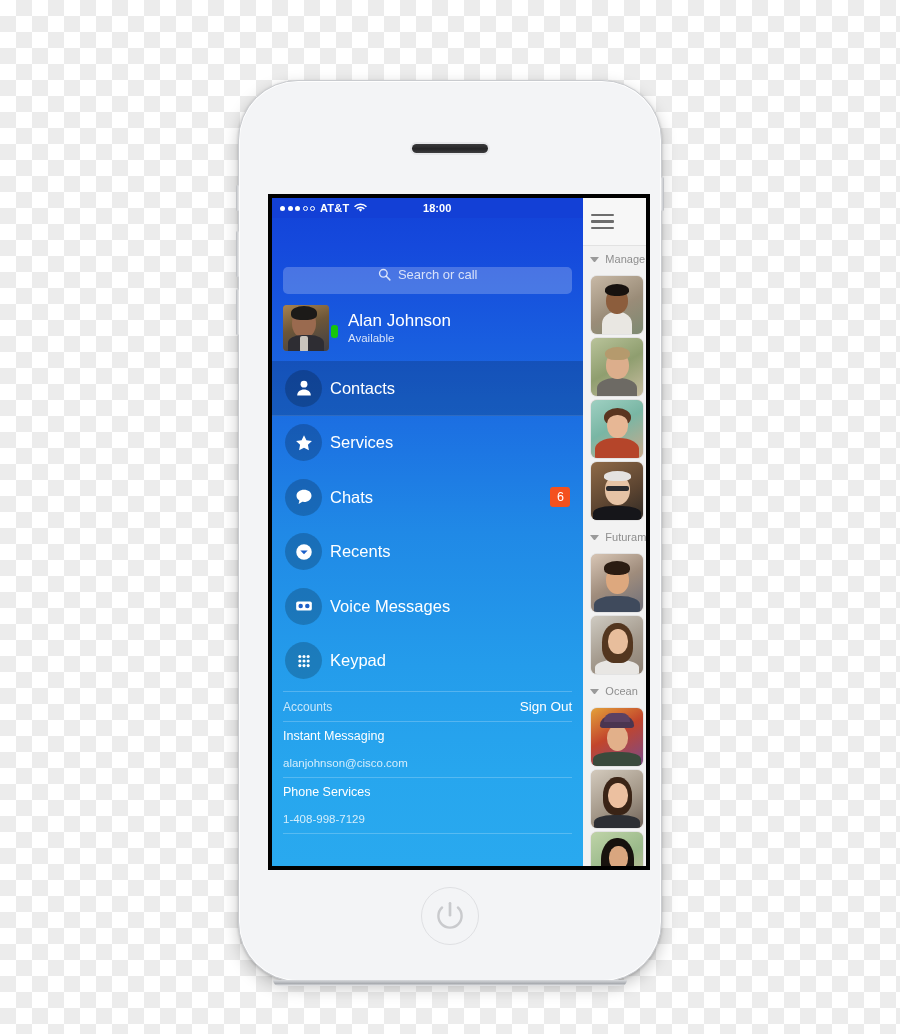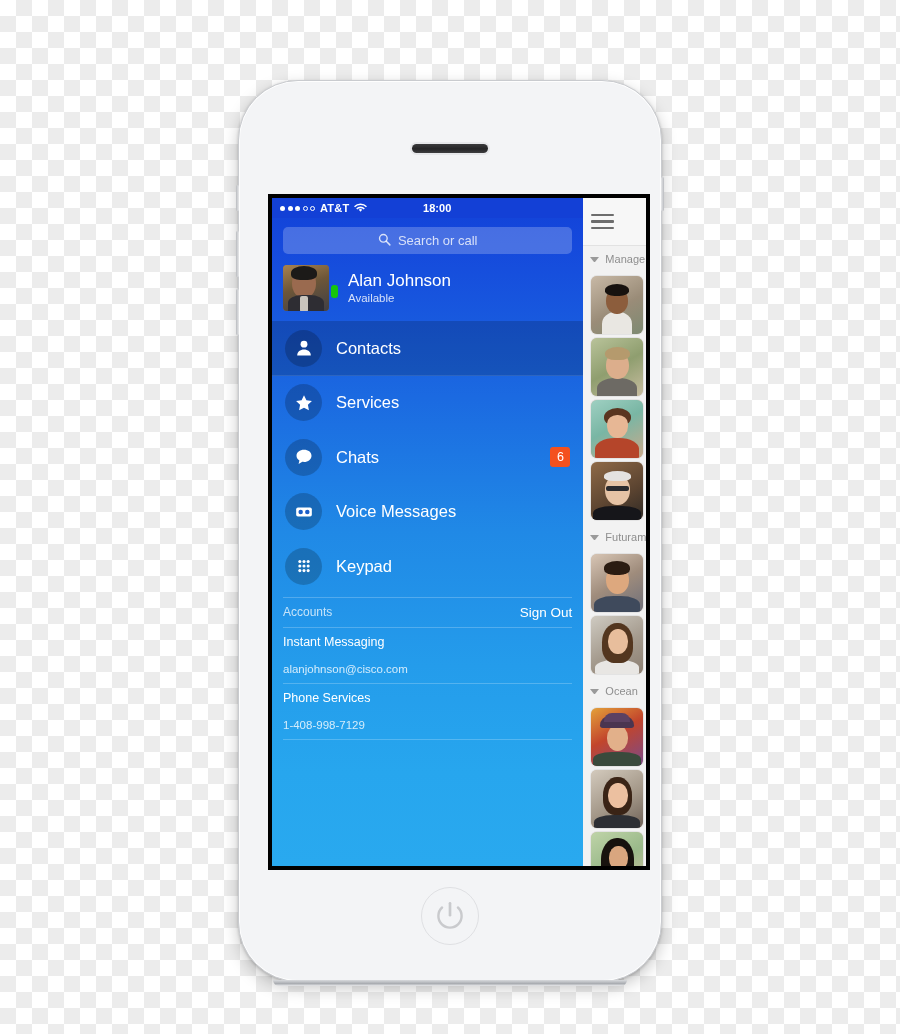--- a/index.html
+++ b/index.html
@@ -116,22 +116,23 @@
   #carrier { font-size:11px; letter-spacing:.2px; }
   #wifi { margin-left:5px; display:flex; align-items:center; }
   #clock { position:absolute; left:0; right:0; text-align:center; font-size:11px;
            font-weight:bold; pointer-events:none;padding-left:19px; }
 
   
   #search-wrap { padding: 9px 11px 7px 11px; }
   #search-bar {
     height: 27px; border-radius: 5px;
     background: rgba(255,255,255,0.22);
-    display:flex; align-items:center; justify-content:center;
+    display:flex; align-items:flex-start; justify-content:center;
     gap:7px;
+    margin-top:40px;
   }
   #search-bar svg { width:13px; height:13px; flex:0 0 13px; }
   #search-placeholder { font-size:13px; color: rgba(255,255,255,0.78); }
 
   
   #profile {
     display:flex; align-items:center;
     padding: 4px 11px 10px 11px;
     gap: 9px;
     position:relative;
@@ -165,21 +166,21 @@
     content:""; position:absolute; left:0; right:0; bottom:0; height:1px;
     background: rgba(255,255,255,0.10);
   }
   .mi-icon {
     width: 37px; height: 37px; border-radius:50%;
     background: rgba(0,0,0,0.20);
     display:flex; align-items:center; justify-content:center;
     flex:0 0 37px;
   }
   .mi-icon svg { width:20px; height:20px; fill:#fff; }
-  .mi-label { margin-left: 14px; font-size:16.5px; color:#fff; }
+  .mi-label { margin-left: 8px; font-size:16.5px; color:#fff; }
   .mi-badge {
     position:absolute; right: 13px;
     min-width:20px; height:20px; padding:0 4px;
     border-radius:3px; background:#f4511e;
     color:#fff; font-size:12.5px; font-weight:400;
     display:flex; align-items:center; justify-content:center;
   }
 
   
   #accounts { margin-top: 3px; }
@@ -323,20 +324,29 @@
             <div class="menu-item">
               <span class="mi-icon">
                 <svg viewBox="0 0 24 24">
                     <path d="M12 3.4c-5 0-9 3.2-9 7.1 0 2.3 1.4 4.3 3.5 5.6l-1 4.2 4.5-2.5c.7.1 1.3.2 2 .2 5 0 9-3.2 9-7.5S17 3.4 12 3.4Z"></path>
                   </svg>
               </span>
               <span class="mi-label">Chats</span>
               <span class="mi-badge">6</span>
             </div>
 
+            <div class="menu-item">
+              <span class="mi-icon">
+                <svg viewBox="0 0 24 24">
+                  <circle cx="12" cy="12" r="9.3" fill="#fff"></circle>
+                  <path d="M7.6 10.2 12 14.6l4.4-4.4Z" fill="#1b5fc9"></path>
+                </svg>
+              </span>
+              <span class="mi-label">Recents</span>
+            </div>
 
             <div class="menu-item">
               <span class="mi-icon">
                 <svg viewBox="0 0 24 24">
                   <rect x="2.6" y="6.6" width="18.8" height="10.8" rx="2.2" fill="#fff"></rect>
                   <circle cx="8" cy="12" r="2.7" fill="#1b5fc9"></circle>
                   <circle cx="16" cy="12" r="2.7" fill="#1b5fc9"></circle>
                 </svg>
               </span>
               <span class="mi-label">Voice Messages</span>

